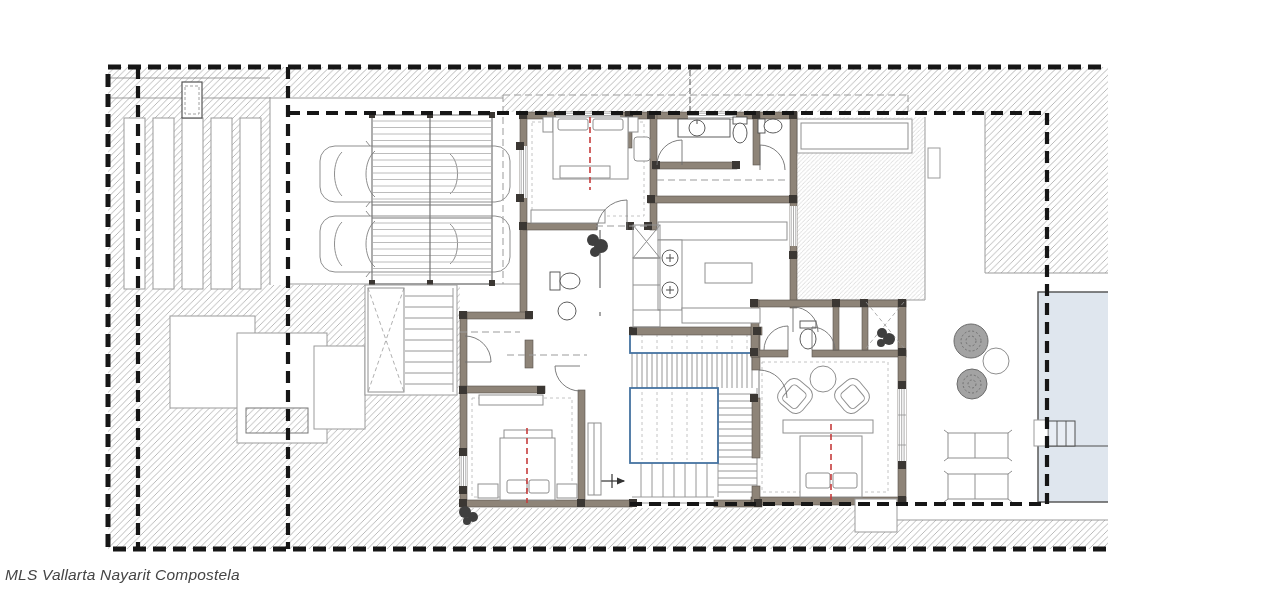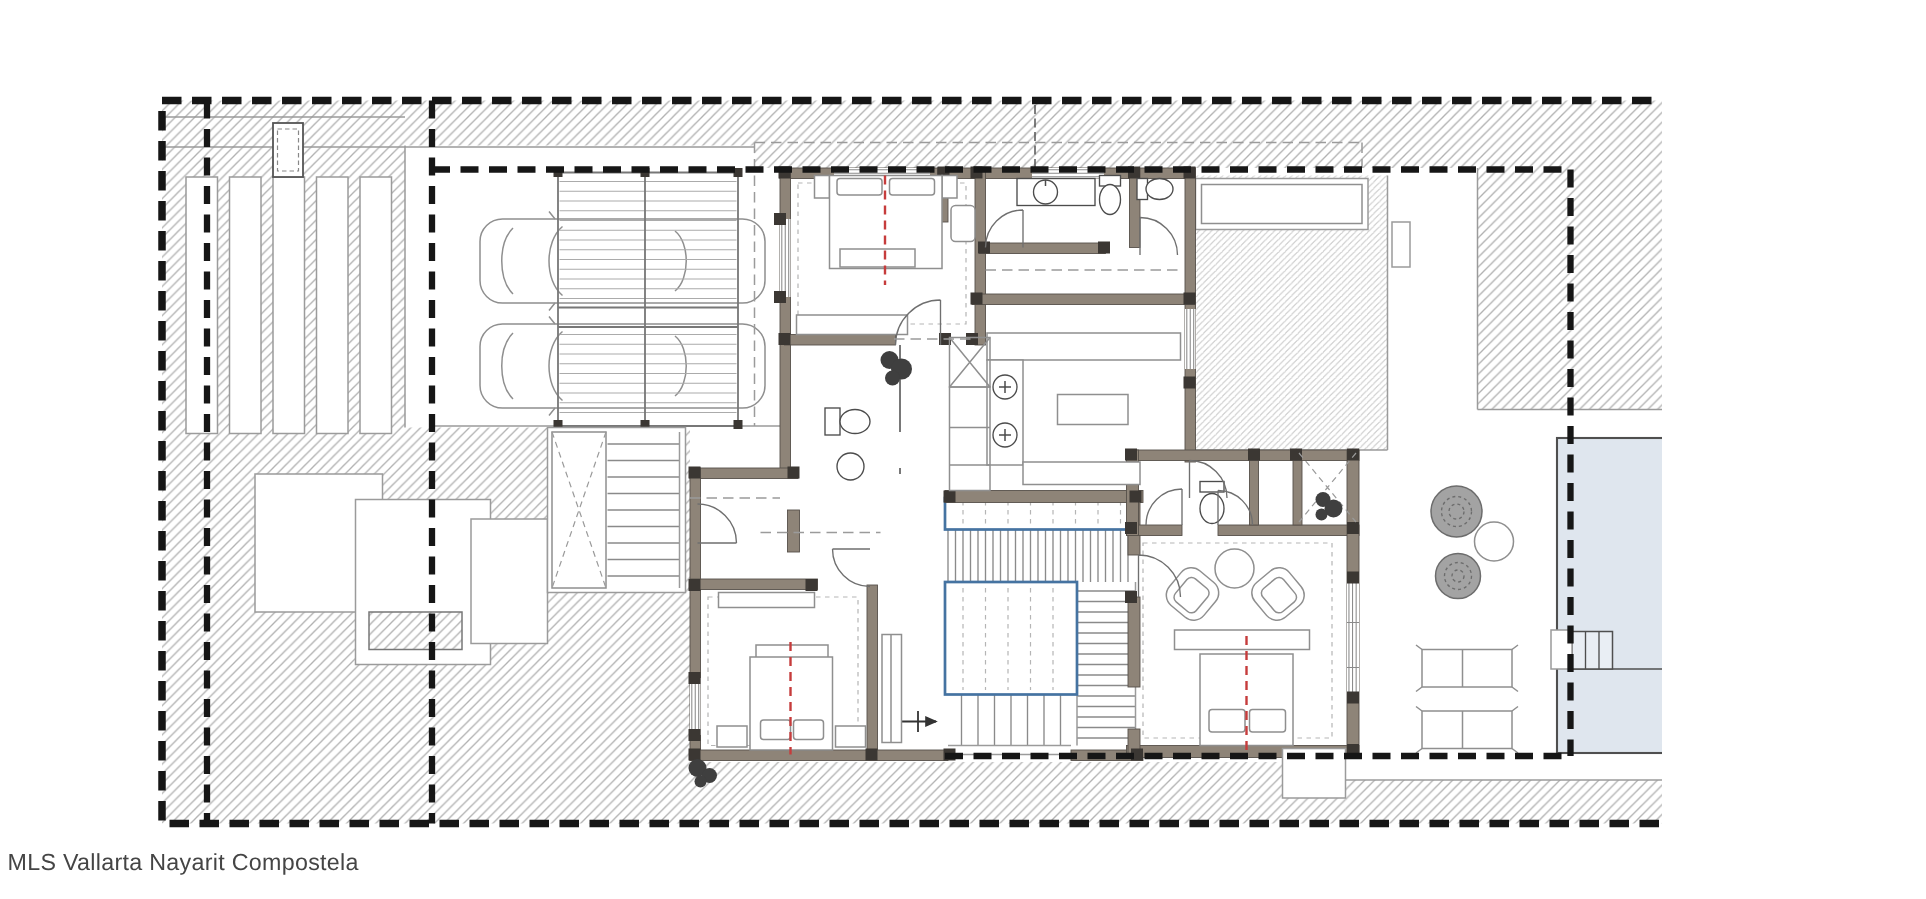--- a/index.html
+++ b/index.html
@@ -1,16 +1,16 @@
 <!DOCTYPE html>
 <html style="--background: #ffffff; --hatch-line: #b2b2b2; --hatch-line-light: #cbcbcb; --outline: #4c4c4c; --light-outline: #9b9b9b; --boundary-dash: #161616; --wall-fill: #8e8478; --wall-edge: #57514b; --column-fill: #3b3733; --stair-accent: #4573a1; --pool-fill: #dfe6ee; --pool-edge: #4f4f4f; --bed-axis-red: #c63c3c; --furniture-line: #8f8f8f; --vegetation-fill: #a3a3a3; --vegetation-edge: #6c6c6c; --text-color: #454545;"><head>
 <meta charset="utf-8">
 <style>
   html,body{margin:0;padding:0;background:#fff;}
-  .stage{position:relative;width:1108px;height:599px;background:var(--background,#fff);overflow:hidden;}
+  .stage{position:relative;width:1108px;height:599px;background:var(--background,#fff);overflow:hidden;font-style:italic;}
   svg{display:block;}
   .hA{fill:url(#hA);}
   .hB{fill:url(#hB);}
   .thin{stroke:var(--light-outline,#9b9b9b);fill:none;stroke-width:1;}
   .edge{stroke:var(--outline,#4c4c4c);fill:none;stroke-width:1;}
   .white{fill:#fff;stroke:none;}
   .whiteb{fill:#fff;stroke:var(--light-outline,#9b9b9b);stroke-width:1;}
   .wall{fill:var(--wall-fill,#8e8478);stroke:var(--wall-edge,#57514b);stroke-width:0.6;}
   .col{fill:var(--column-fill,#3b3733);stroke:none;}
   .furn{fill:#fff;stroke:var(--furniture-line,#8f8f8f);stroke-width:1;}

